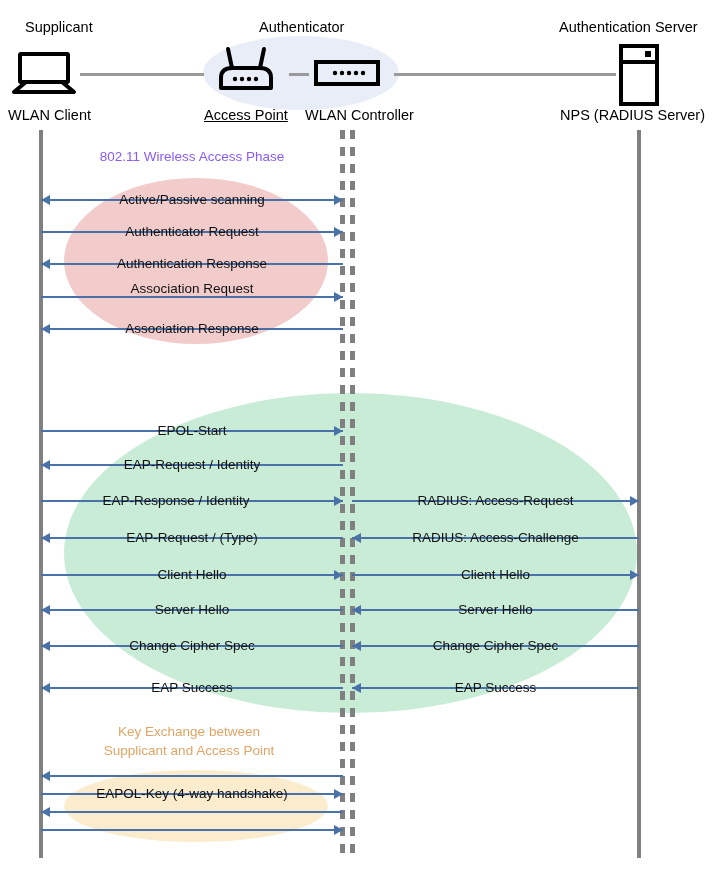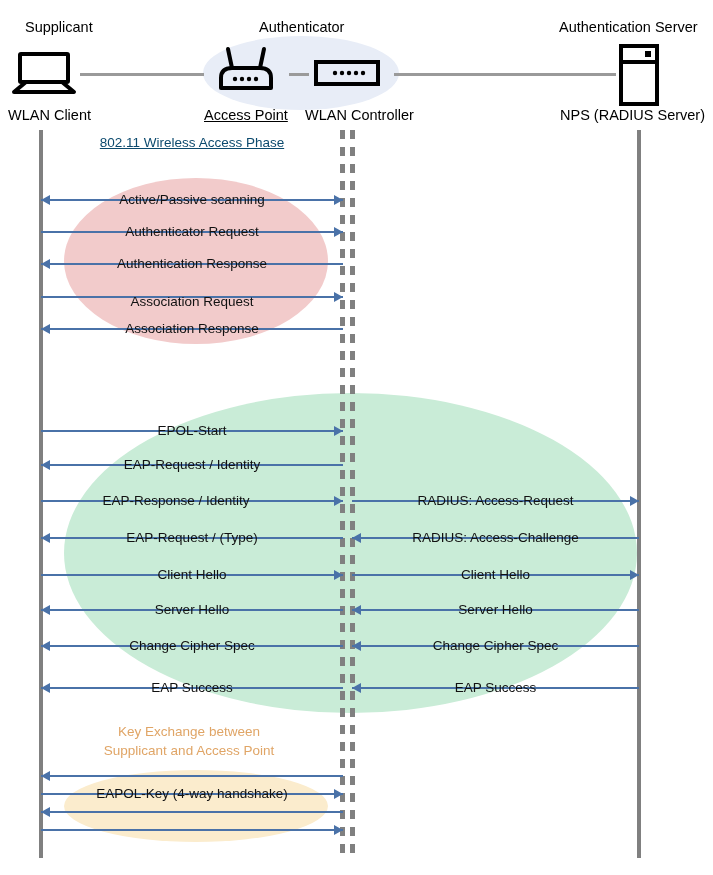--- a/index.html
+++ b/index.html
@@ -174,38 +174,38 @@
 
   <div class="blob blob-red" style="left:64px; top:178px; width:264px; height:166px;"></div>
   <div class="blob blob-green" style="left:64px; top:393px; width:573px; height:320px;"></div>
   <div class="blob blob-amber" style="left:64px; top:770px; width:264px; height:72px;"></div>
 
   <div class="lifeline" style="left:39px;  top:130px; height:728px;"></div>
   <div class="lifeline-dash" style="left:340px; top:130px; height:728px;"></div>
   <div class="lifeline-dash" style="left:350px; top:130px; height:728px;"></div>
   <div class="lifeline" style="left:637px; top:130px; height:728px;"></div>
 
-  <div class="phase-label" style="left:192px; top:133px; color:#0c4a6e; transform:translateX(-50%);text-decoration:underline;">802.11 Wireless Access Phase</div>
+  <div class="phase-label" style="left:192px; top:147px; color:#8b5cf6; transform:translateX(-50%);">802.11 Wireless Access Phase</div>
   <div class="phase-label" style="left:189px; top:722px; color:#e0a566; transform:translateX(-50%);">Key Exchange between
 Supplicant and Access Point</div>
 
   <div id="messages-left">
       <div class="msg-line" style="left: 41px; top: 199px; width: 302px;"></div>
       <div class="arrow-head arrow-right" style="left: 334px; top: 195px;"></div>
       <div class="arrow-head arrow-left" style="left: 41px; top: 195px;"></div>
       <div class="msg-label" style="left: 192px; top: 179px;">Active/Passive scanning</div>
       <div class="msg-line" style="left: 41px; top: 231px; width: 302px;"></div>
       <div class="arrow-head arrow-right" style="left: 334px; top: 227px;"></div>
       <div class="msg-label" style="left: 192px; top: 211px;">Authenticator Request</div>
       <div class="msg-line" style="left: 41px; top: 263px; width: 302px;"></div>
       <div class="arrow-head arrow-left" style="left: 41px; top: 259px;"></div>
       <div class="msg-label" style="left: 192px; top: 243px;">Authentication Response</div>
       <div class="msg-line" style="left: 41px; top: 296px; width: 302px;"></div>
       <div class="arrow-head arrow-right" style="left: 334px; top: 292px;"></div>
-      <div class="msg-label" style="left: 192px; top: 281px;">Association Request</div>
+      <div class="msg-label" style="left: 192px; top: 268px;">Association Request</div>
       <div class="msg-line" style="left: 41px; top: 328px; width: 302px;"></div>
       <div class="arrow-head arrow-left" style="left: 41px; top: 324px;"></div>
       <div class="msg-label" style="left: 192px; top: 308px; text-align: center;">Association Response</div>
       <div class="msg-line" style="left: 41px; top: 430px; width: 302px;"></div>
       <div class="arrow-head arrow-right" style="left: 334px; top: 426px;"></div>
       <div class="msg-label" style="left: 192px; top: 410px;">EPOL-Start</div>
       <div class="msg-line" style="left: 41px; top: 464px; width: 302px;"></div>
       <div class="arrow-head arrow-left" style="left: 41px; top: 460px;"></div>
       <div class="msg-label" style="left: 192px; top: 444px;">EAP-Request / Identity</div>
       <div class="msg-line" style="left: 41px; top: 500px; width: 302px;"></div>

